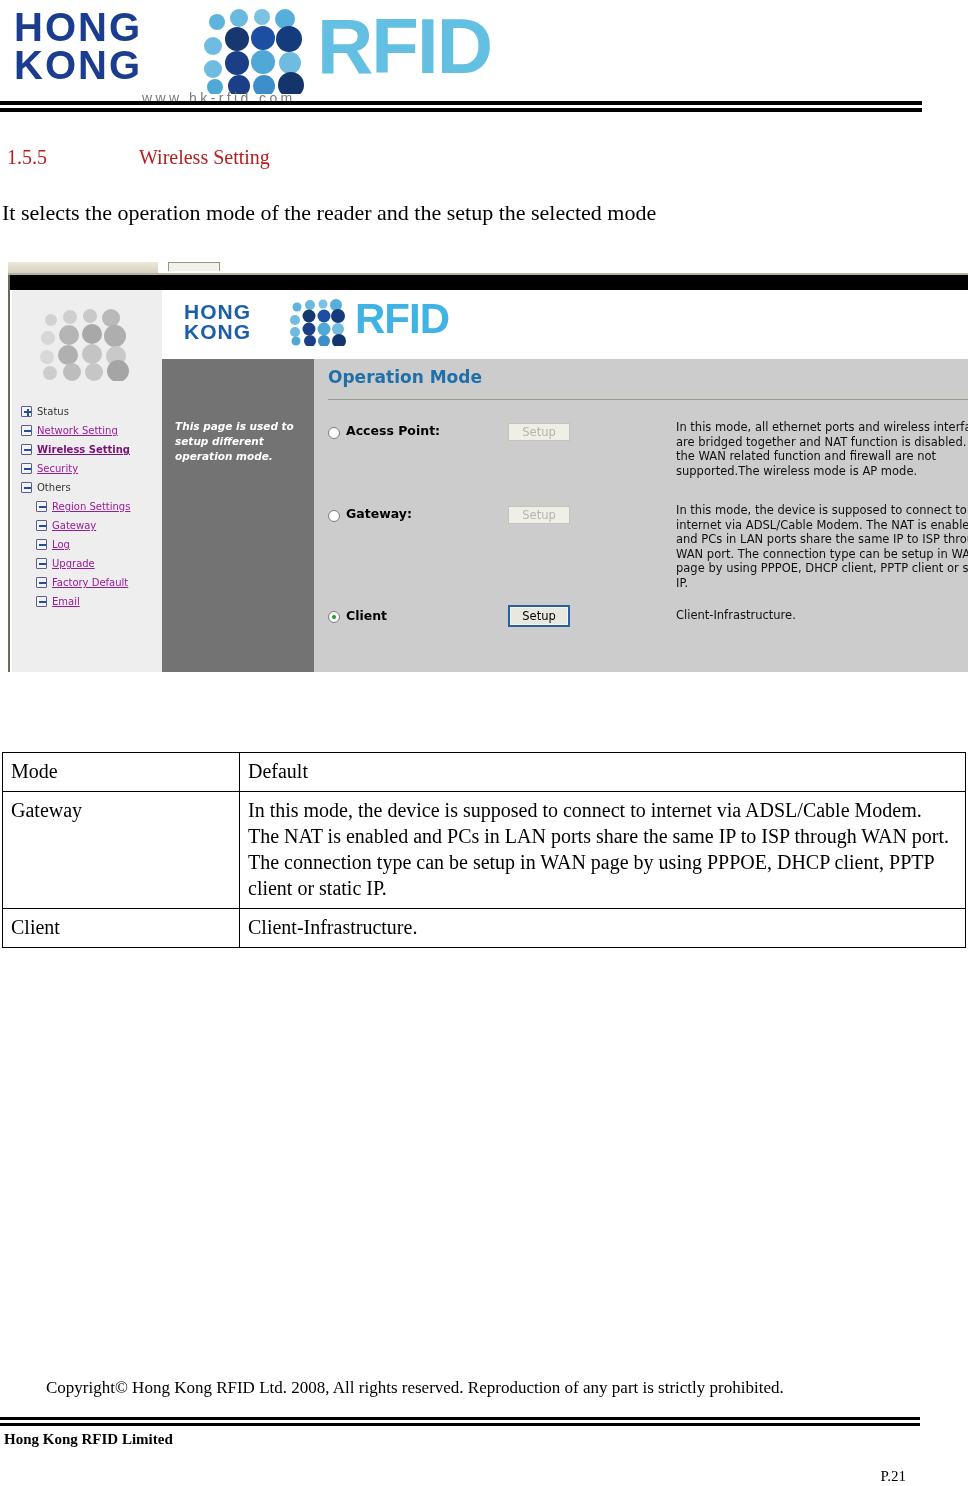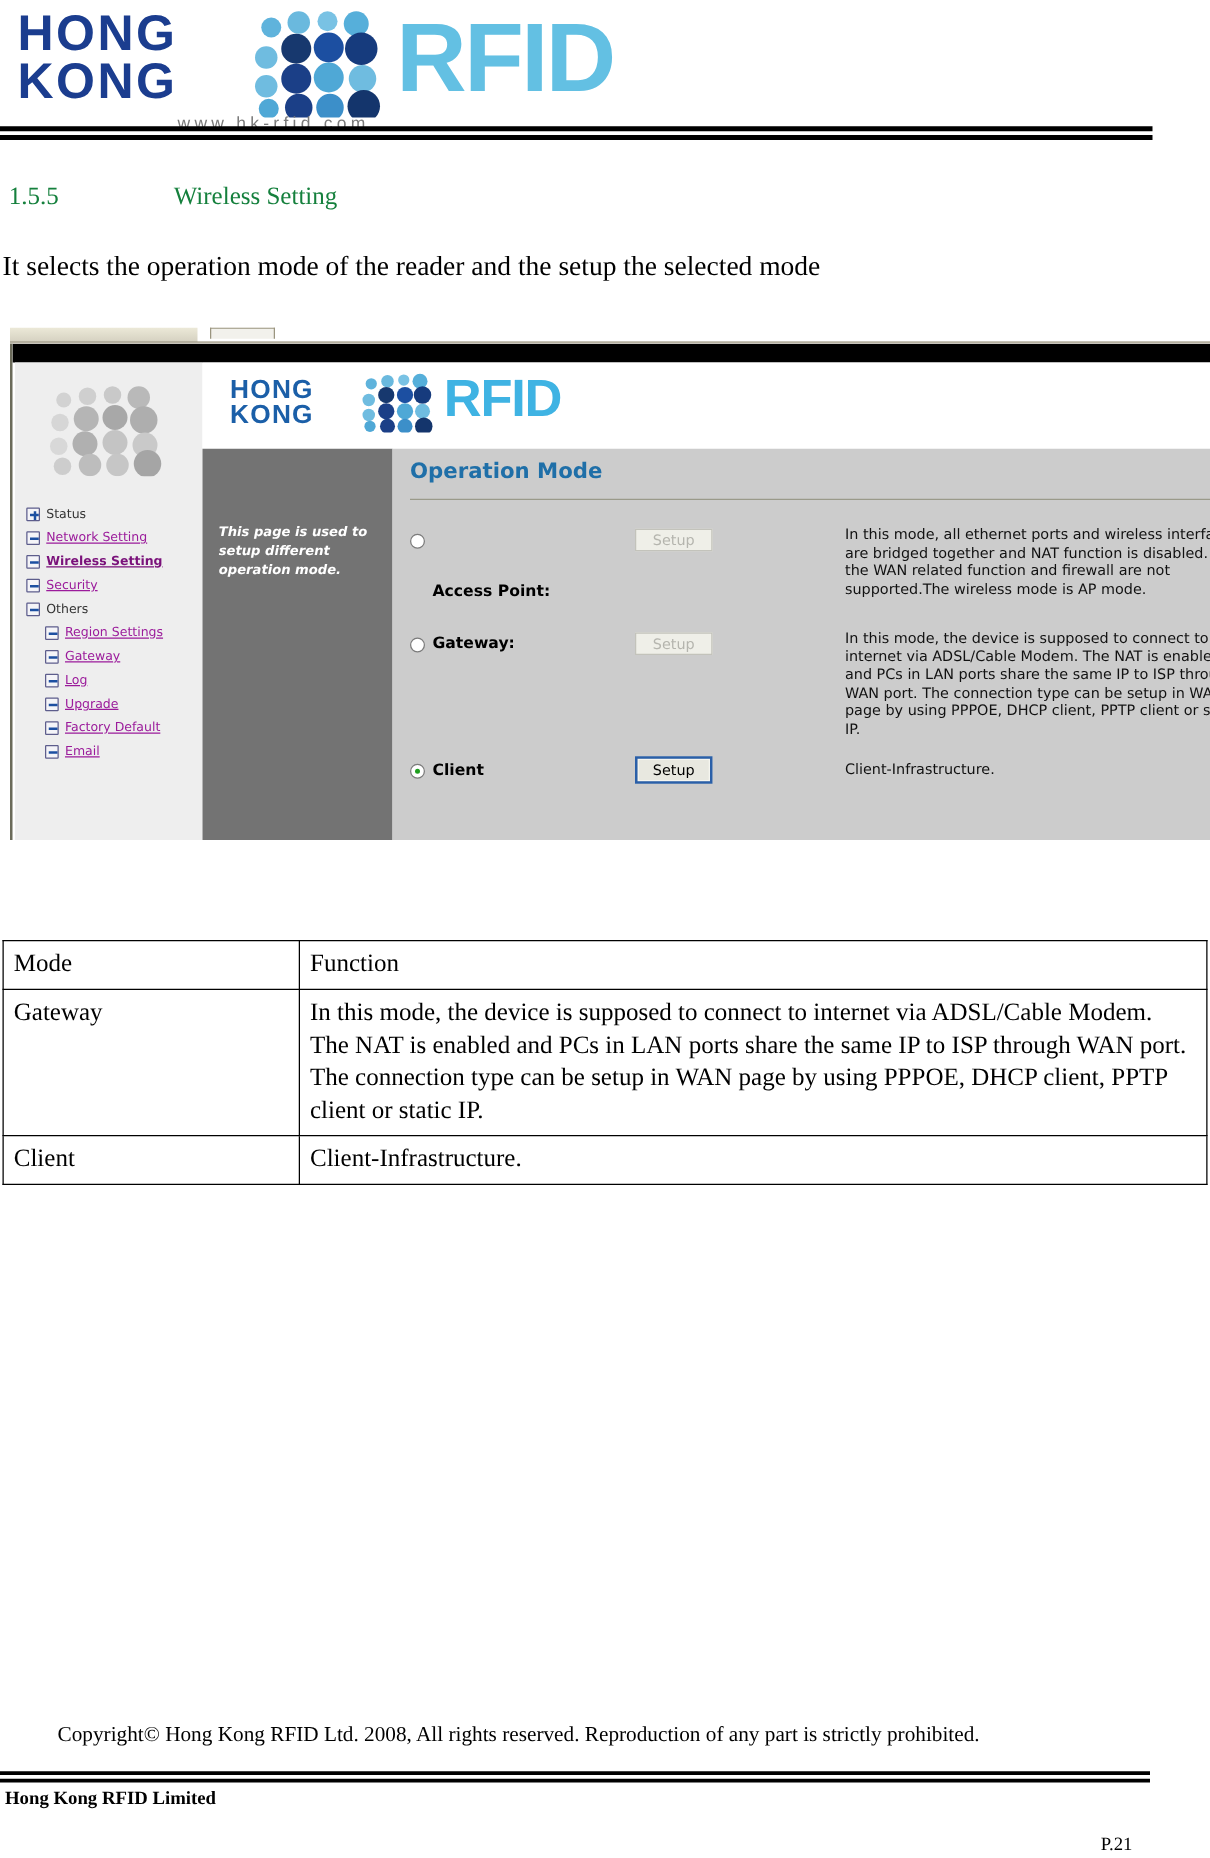--- a/index.html
+++ b/index.html
@@ -50,21 +50,21 @@
   .hdr-rule-top {
     position:absolute; left:0; top:101px; width:922px; height:4px; background:#000;
   }
   .hdr-rule-bot {
     position:absolute; left:0; top:108px; width:922px; height:4px; background:#000;
   }
 
   
   .sec-heading {
     position:absolute; left:7px; top:146px;
-    font-size:20px; color:#15803d;
+    font-size:20px; color:#b91c1c;
     font-family:"Liberation Serif", serif;
   }
   .sec-num { display:inline-block; width:132px; }
   .sec-title { display:inline-block; }
 
   .intro-para {
     position:absolute; left:2px; top:200px;
     font-size:22px; color:#000;
   }
 
@@ -394,21 +394,21 @@
     <div class="help-col">
       <div class="help-text">This page is used to setup different operation mode.</div>
     </div>
 
     <div class="main-pane">
       <div class="pane-title">Operation Mode</div>
       <div class="pane-rule"></div>
 
       <div class="mode-row" style="top:64px; height:92px;">
         <span class="radio" style="top:4px;"></span>
-        <span class="mode-label" style="top:0px;margin-top:42px;">Access Point:</span>
+        <span class="mode-label" style="top:0px;">Access Point:</span>
         <span class="setup-btn disabled" style="top:0px;">Setup</span>
         <span class="mode-desc" style="top:-3px;">In this mode, all ethernet ports and wireless interface are bridged together and NAT function is disabled. All the WAN related function and firewall are not supported.The wireless mode is AP mode.</span>
       </div>
 
       <div class="mode-row" style="top:147px; height:110px;">
         <span class="radio" style="top:4px;"></span>
         <span class="mode-label" style="top:0px;">Gateway:</span>
         <span class="setup-btn disabled" style="top:0px;">Setup</span>
         <span class="mode-desc" style="top:-3px;">In this mode, the device is supposed to connect to internet via ADSL/Cable Modem. The NAT is enabled and PCs in LAN ports share the same IP to ISP through WAN port. The connection type can be setup in WAN page by using PPPOE, DHCP client, PPTP client or static IP.</span>
       </div>
@@ -420,21 +420,21 @@
         <span class="mode-desc" style="top:0px;">Client-Infrastructure.</span>
       </div>
     </div>
   </div>
 </div>
 
 <table class="modes">
   <tbody>
     <tr>
       <td class="c1">Mode</td>
-      <td>Function</td>
+      <td>Default</td>
     </tr>
     <tr>
       <td class="c1">Gateway</td>
       <td>In this mode, the device is supposed to connect to internet via ADSL/Cable Modem. The NAT is enabled and PCs in LAN ports share the same IP to ISP through WAN port. The connection type can be setup in WAN page by using PPPOE, DHCP client, PPTP client or static IP.</td>
     </tr>
     <tr>
       <td class="c1">Client</td>
       <td>Client-Infrastructure.</td>
     </tr>
   </tbody>

